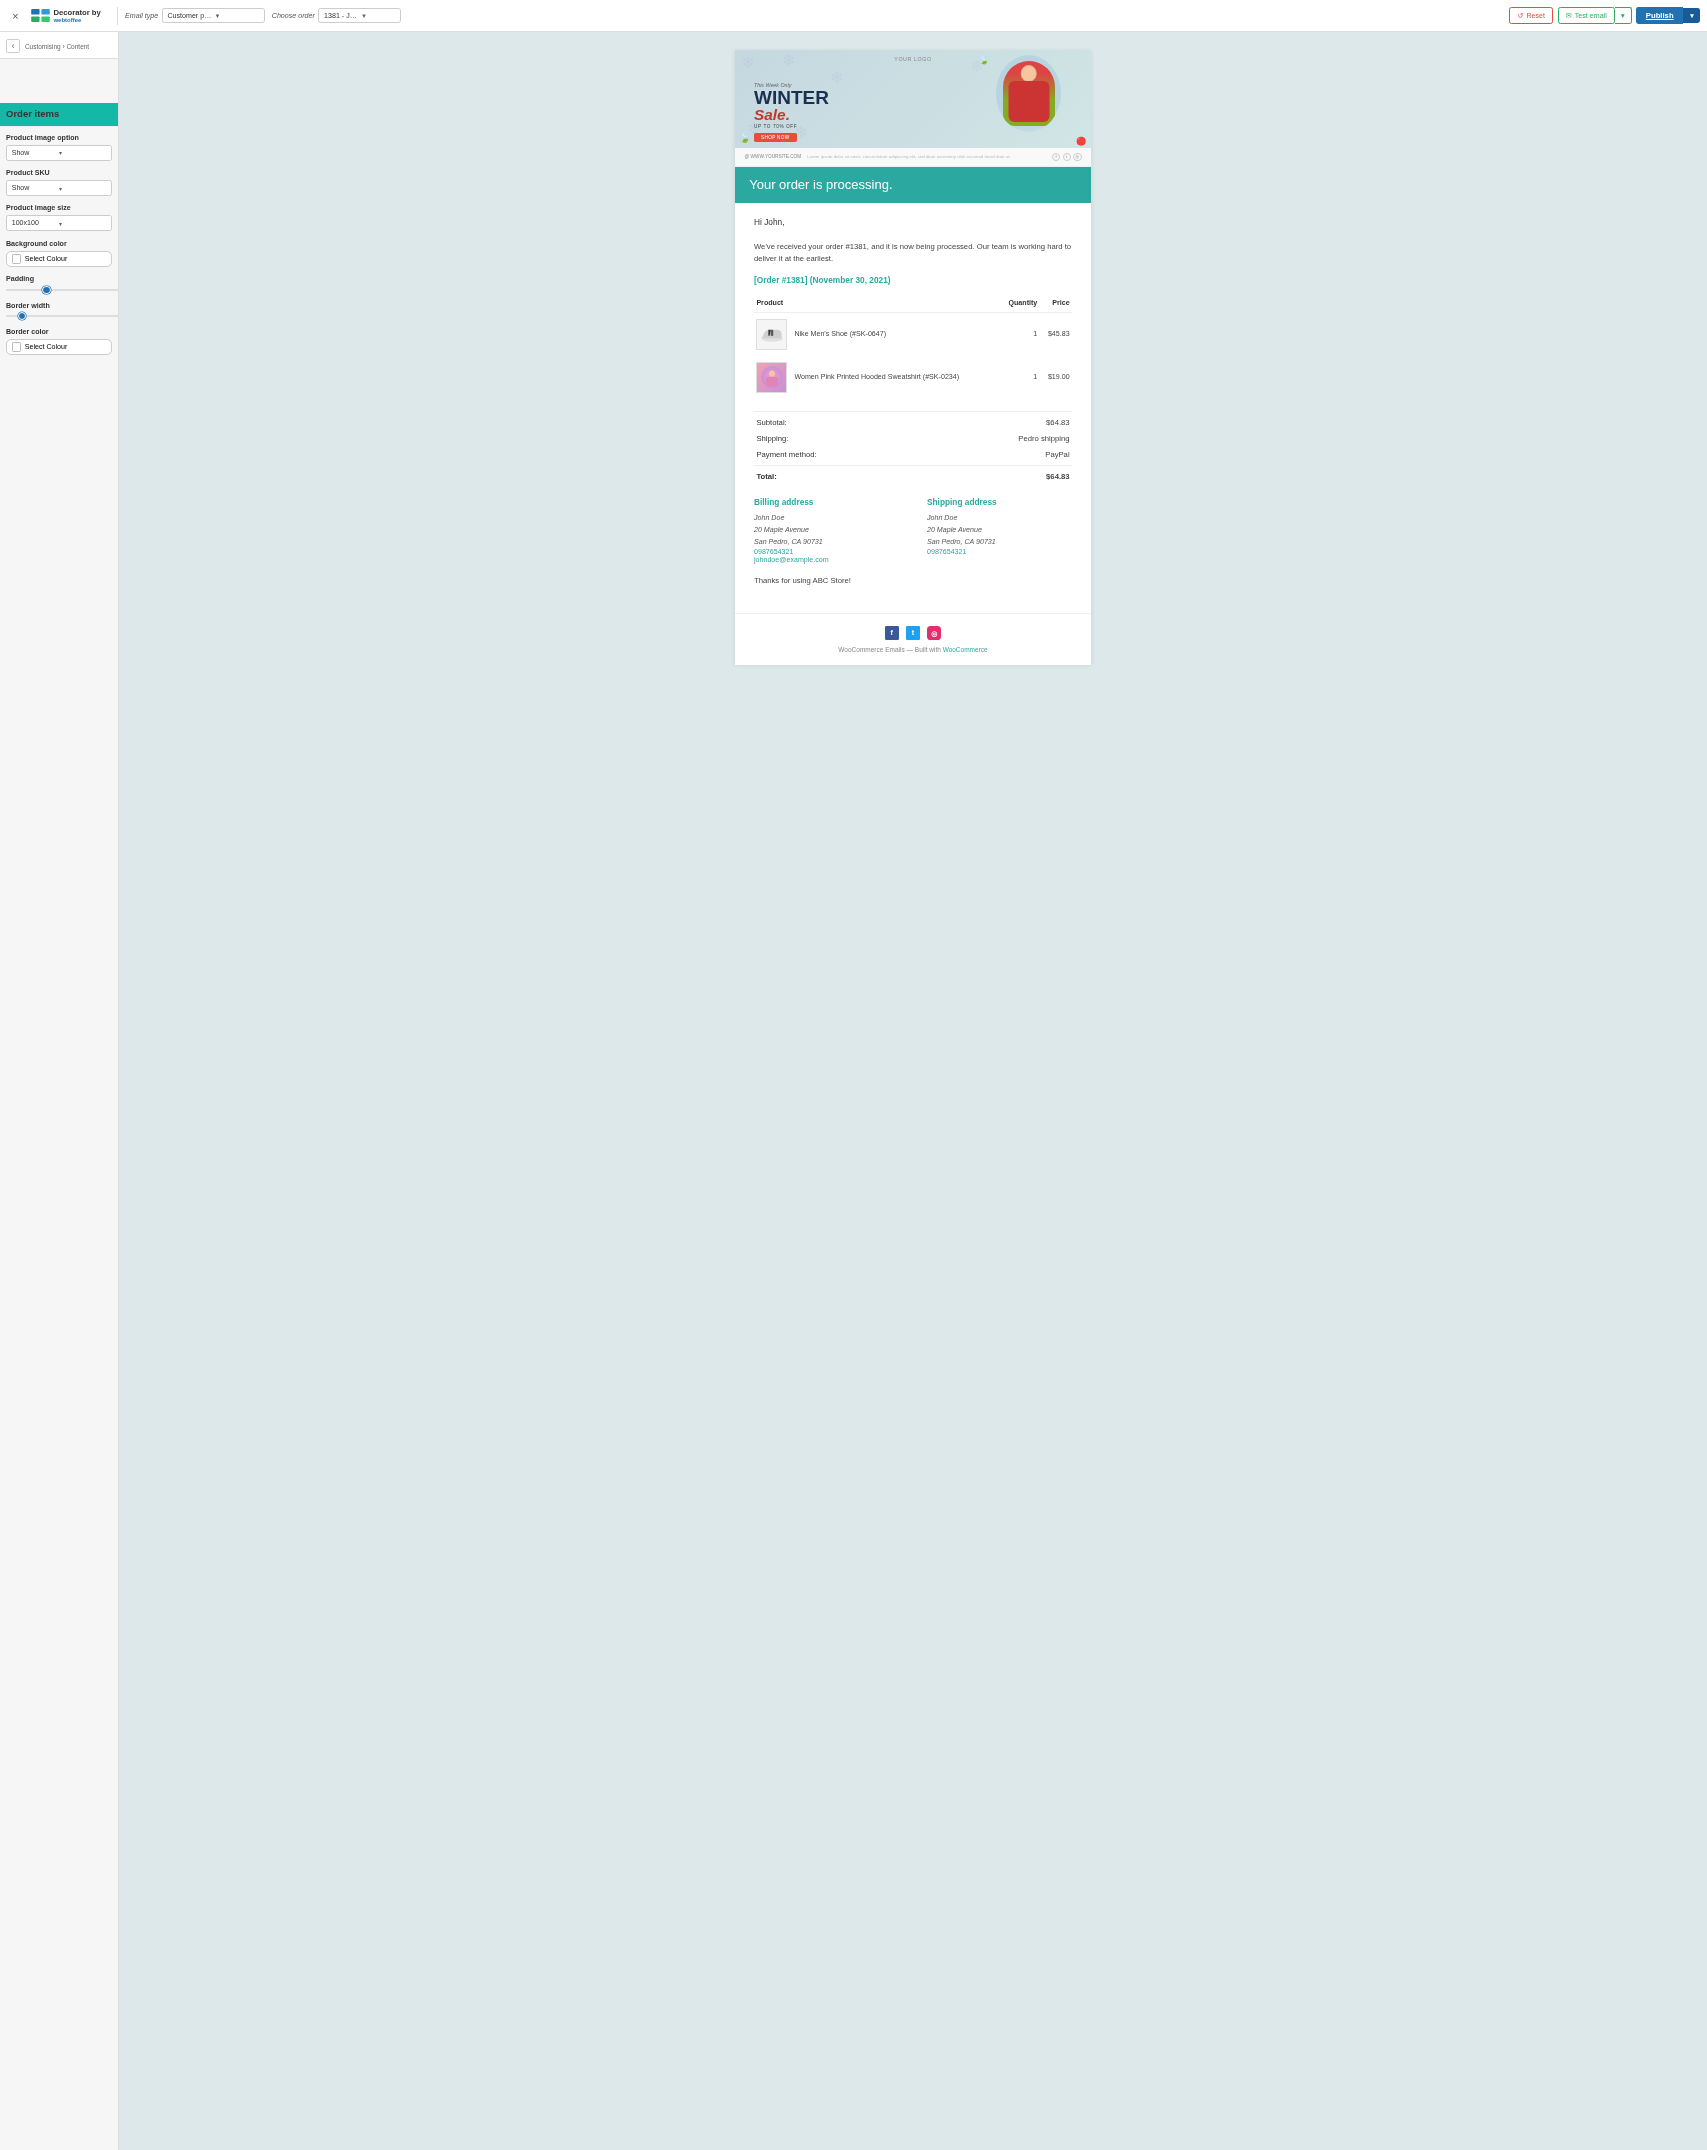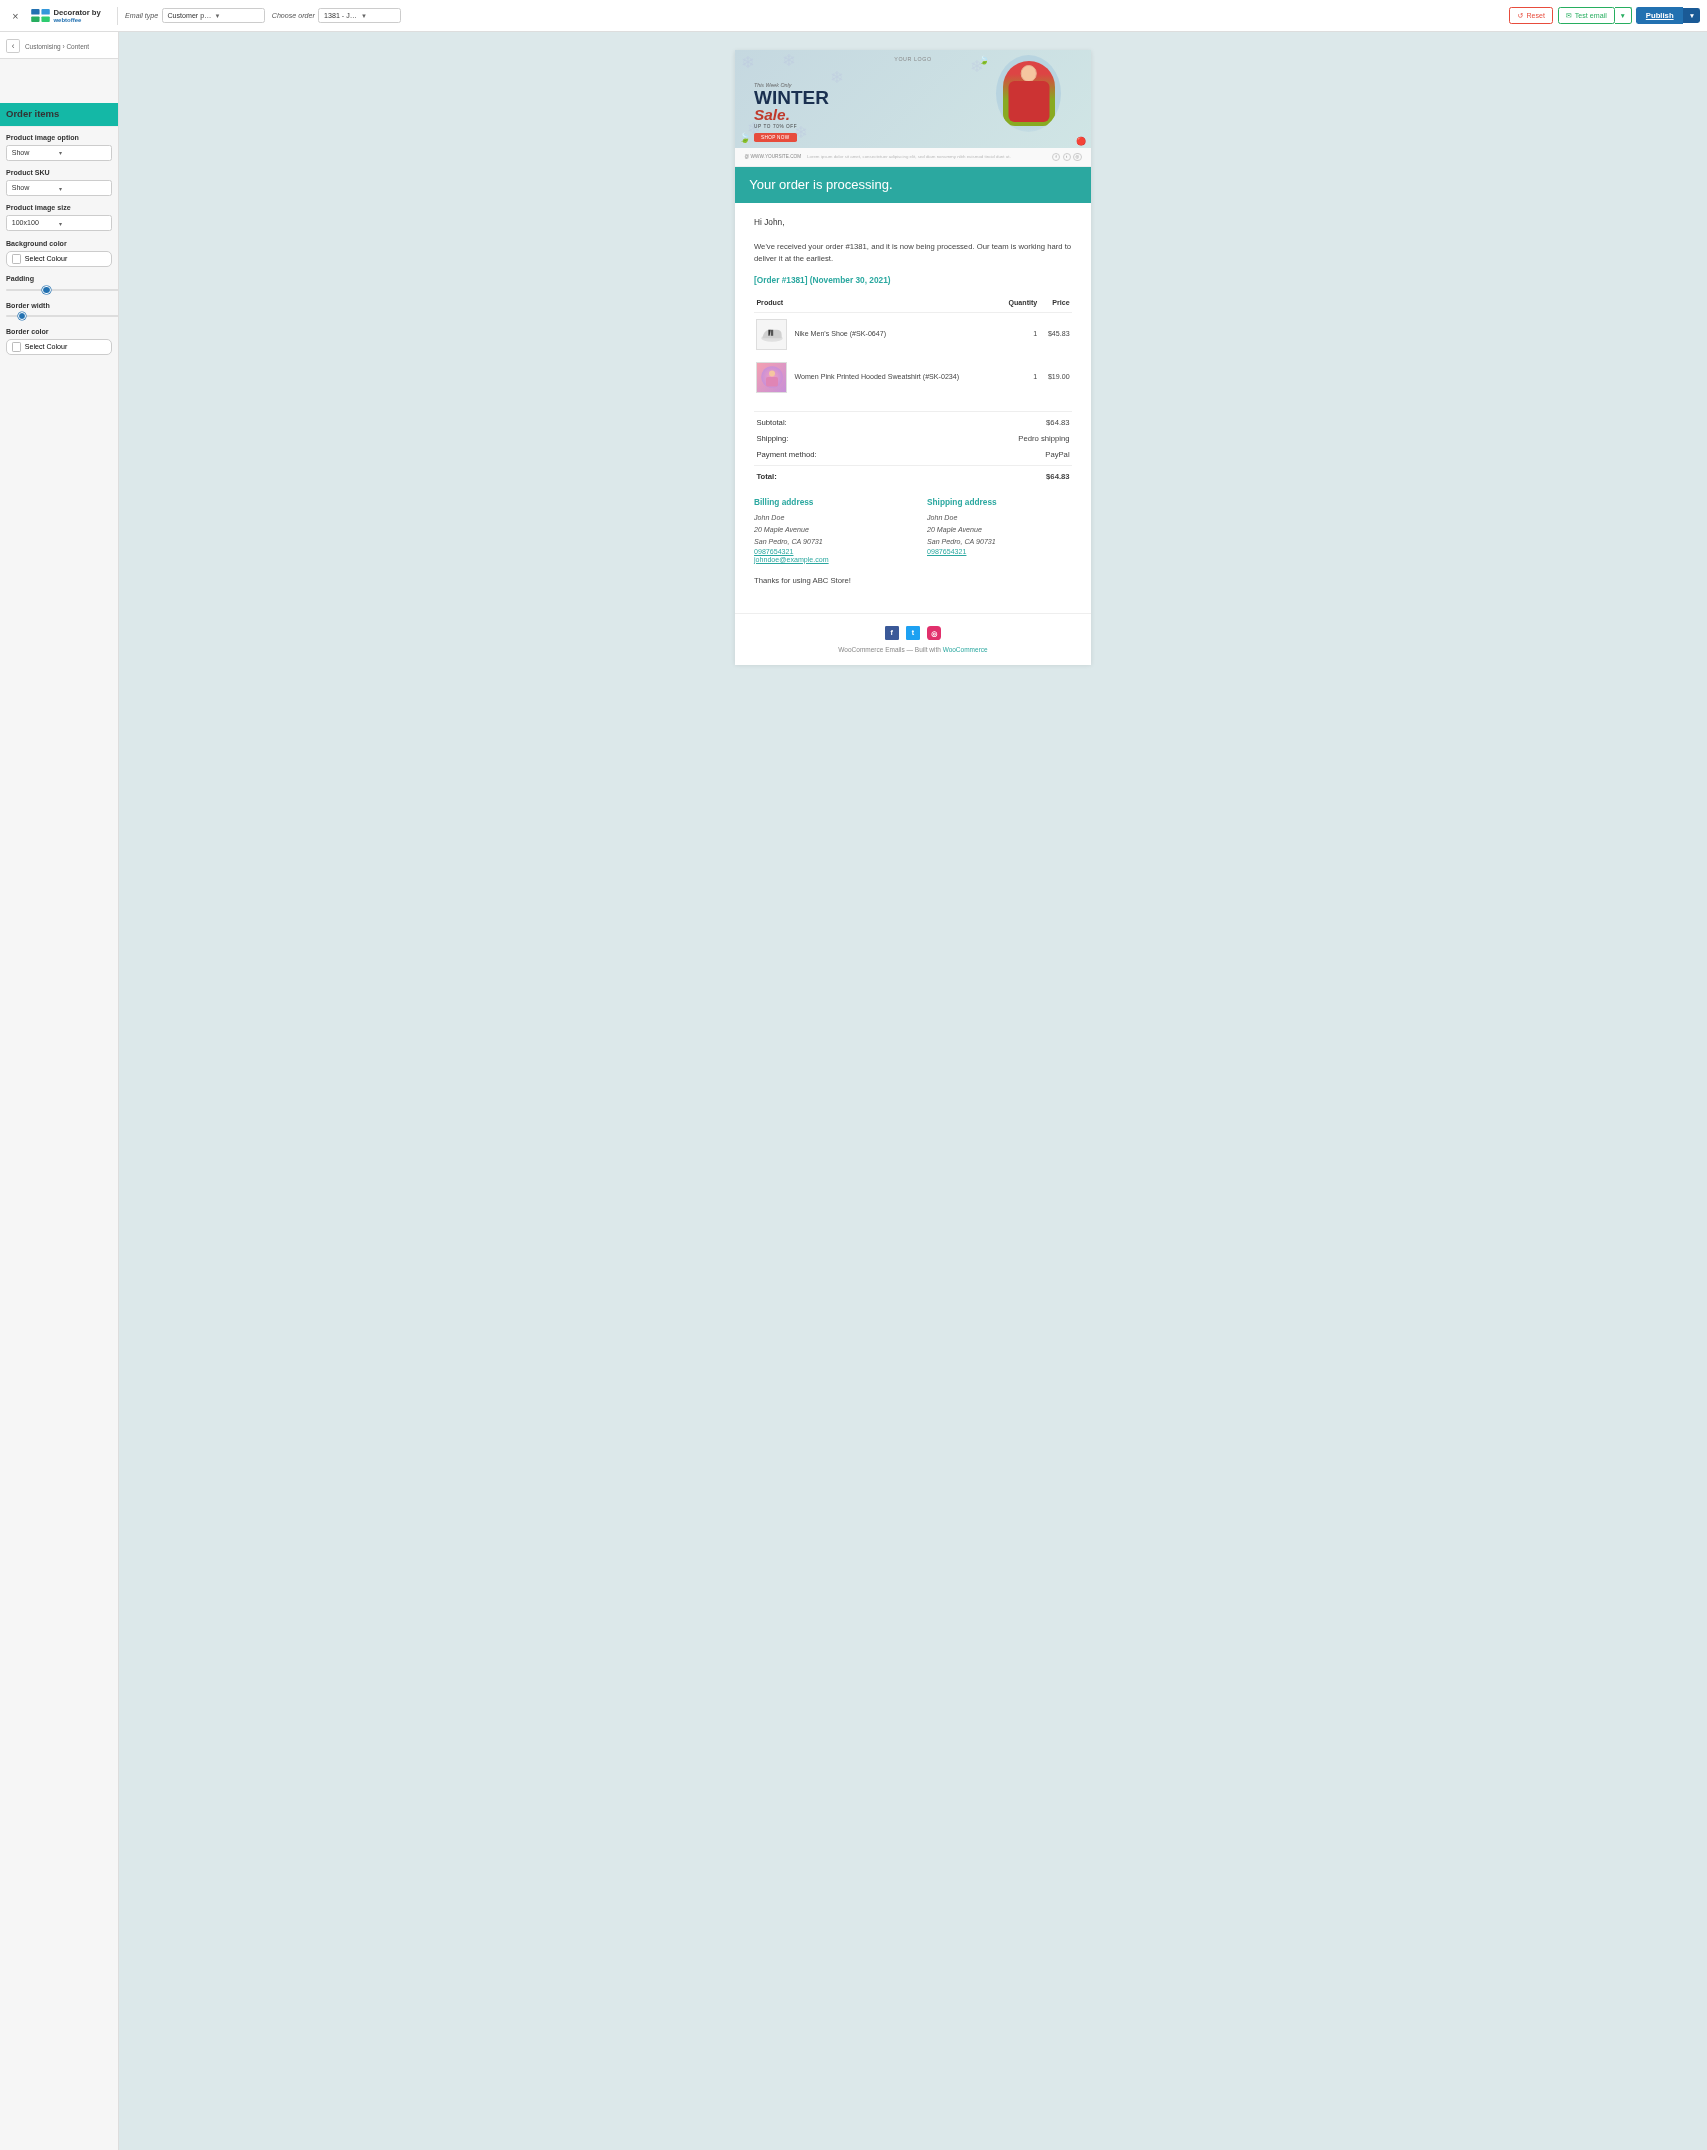--- a/index.html
+++ b/index.html
@@ -74,21 +74,21 @@
     .email-summary-row { display: flex; justify-content: space-between; padding: 3.6px 2.4px; font-size: 7.7px; }
     .email-summary-label { font-weight: 400; color: #333; }
     .email-summary-value { color: #444; }
     .email-summary-row.bold .email-summary-label,
     .email-summary-row.bold .email-summary-value { font-weight: 600; }
     .email-summary-divider { border: none; border-top: 0.6px solid #eee; margin: 2.4px 0; }
     .email-address-section { display: flex; gap: 28px; margin: 12px 0; }
     .email-address-block { flex: 1; }
     .email-address-title { color: #2ba8a0; font-size: 8.3px; font-weight: 600; margin-bottom: 4.7px; }
     .email-address-text { font-size: 7.1px; color: #555; line-height: 1.7; font-style: italic; }
-    .email-address-link { color: #2ba8a0; text-decoration: underline; font-size: 7.1px; }
+    .email-address-link { color: #2ba8a0; font-size: 7.1px; }
     .email-thanks { font-size: 7.7px; color: #444; margin: 9.5px 0 14.2px; }
     .email-footer { padding: 12px; text-align: center; border-top: 0.6px solid #eee; }
     .email-social { display: flex; justify-content: center; gap: 7.1px; margin-bottom: 6px; }
     .social-icon { width: 14.2px; height: 14.2px; background: #555; border-radius: 1.2px; display: flex; align-items: center; justify-content: center; color: #fff; font-size: 7.1px; font-weight: 700; }
     .email-powered { font-size: 6.5px; color: #888; }
     .email-powered a { color: #2ba8a0; text-decoration: none; }
 
     
     .banner-info { background: #f9f9f9; display: flex; align-items: center; justify-content: space-between; padding: 4.7px 9.5px; border-bottom: 0.6px solid #eee; }
 

